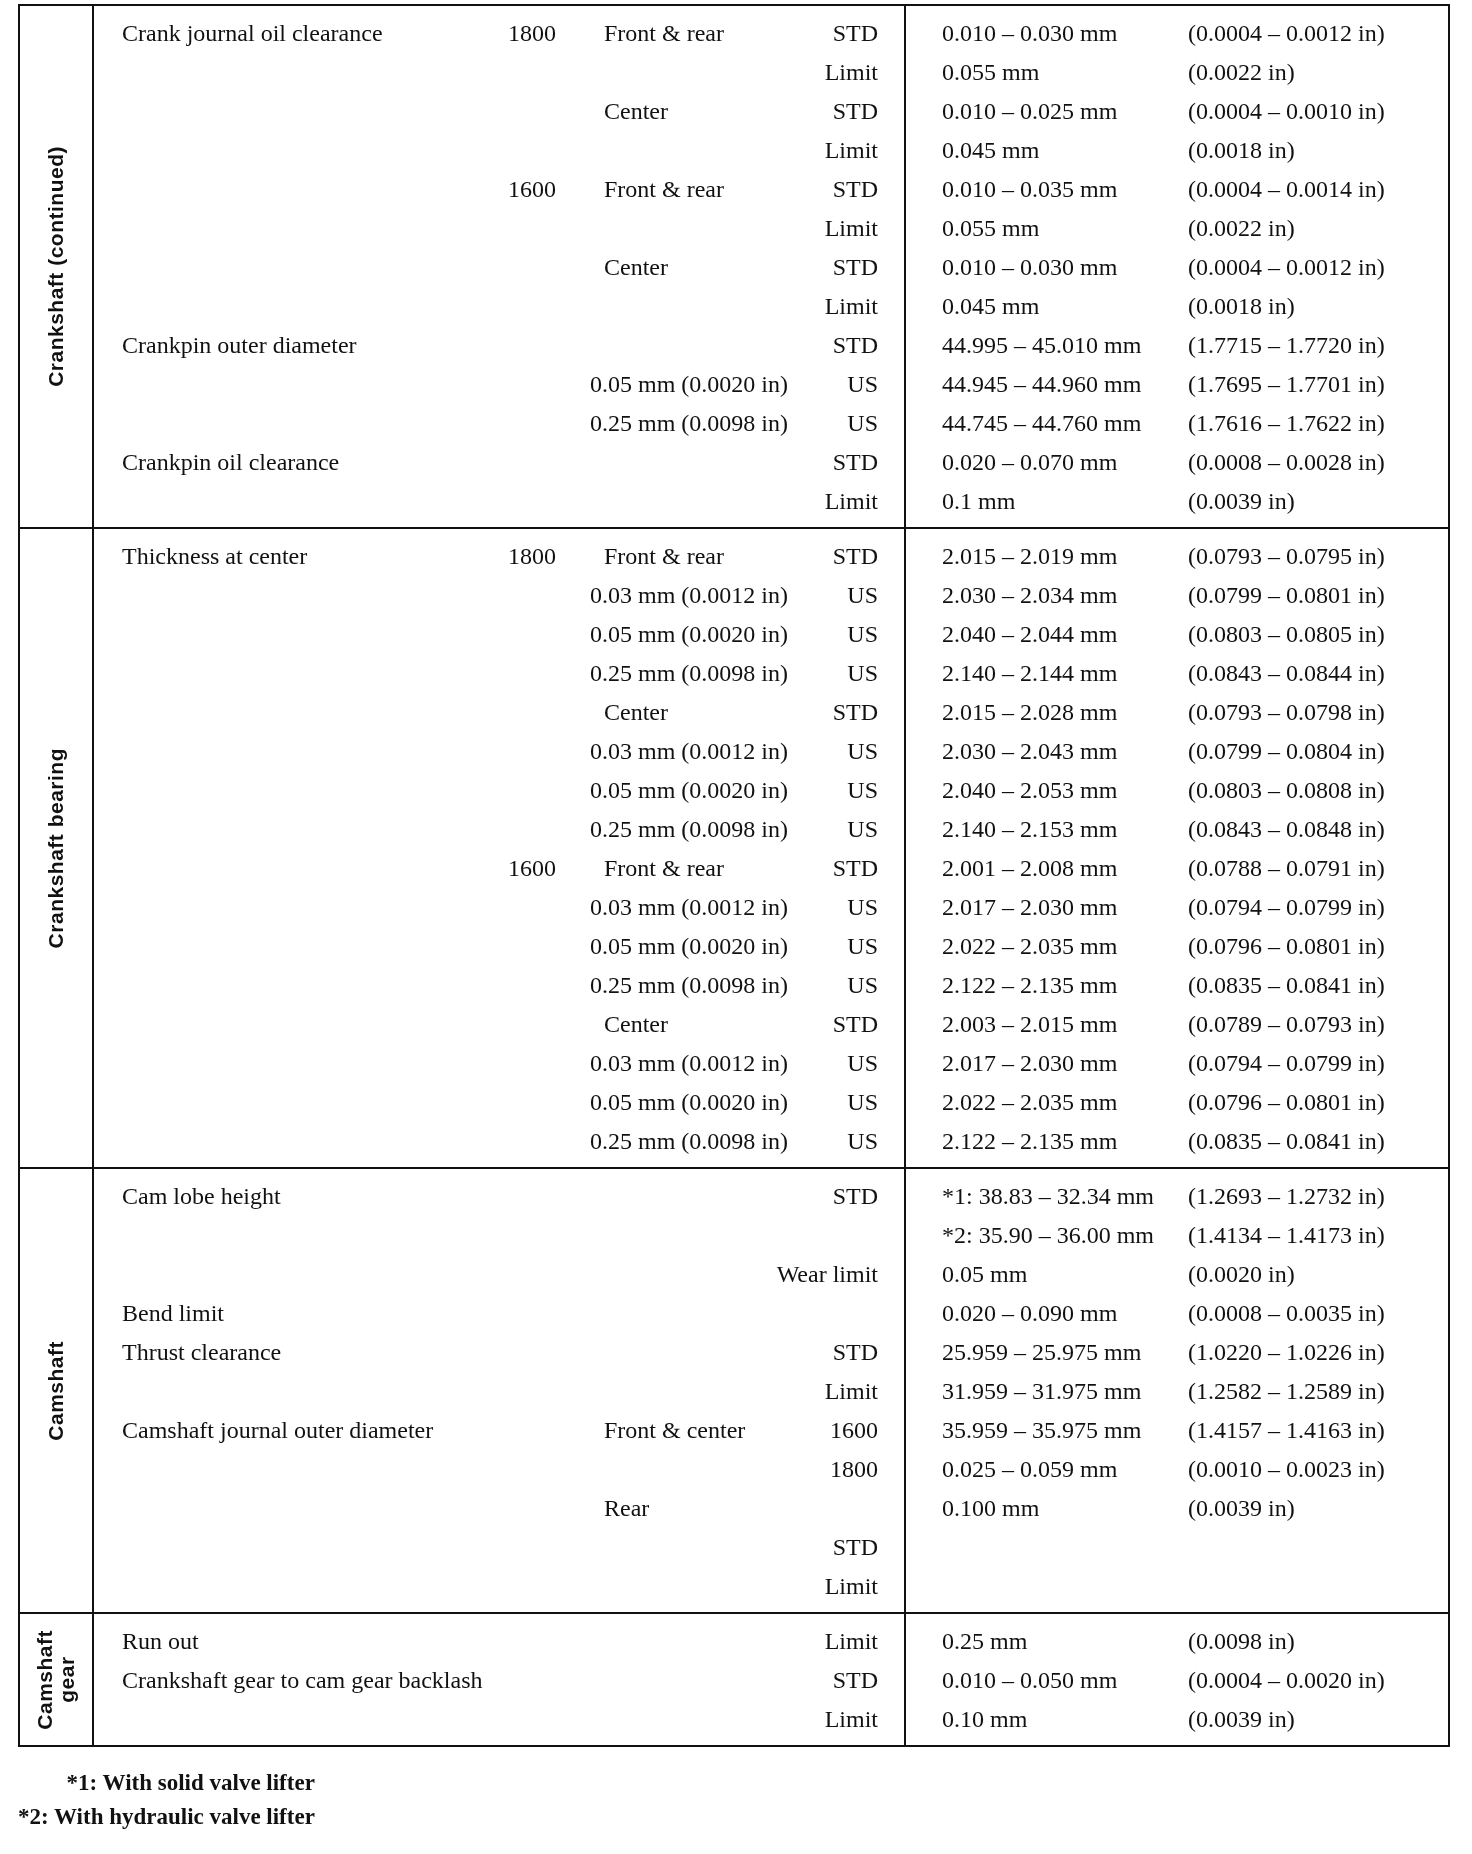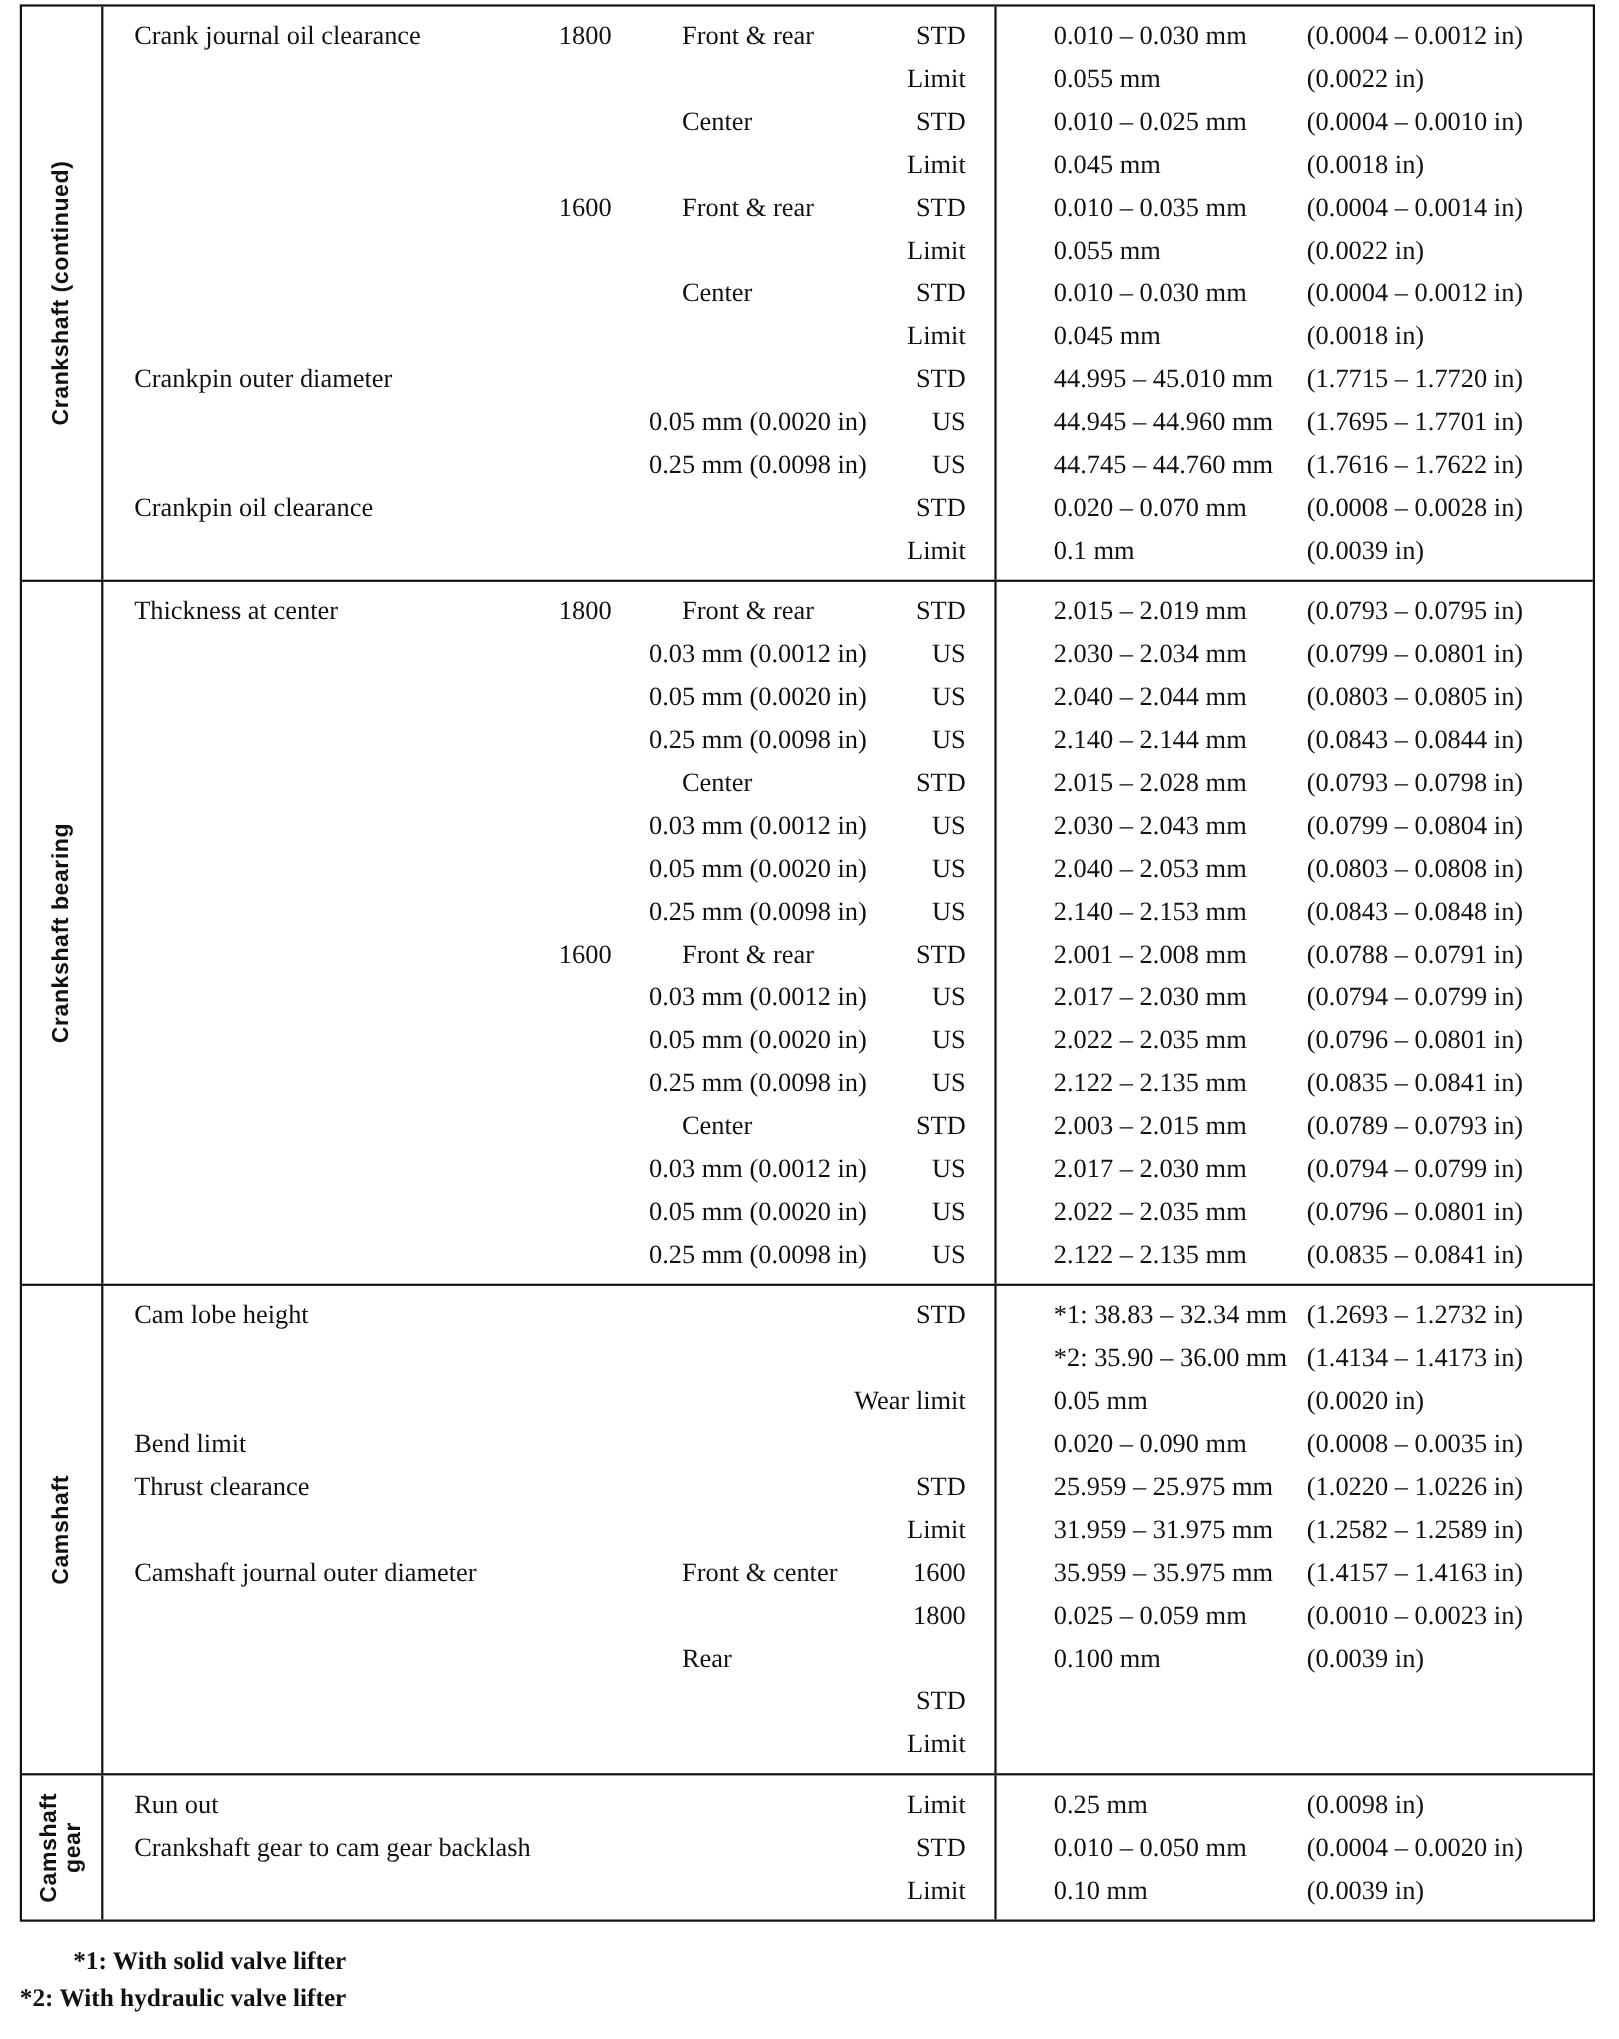--- a/index.html
+++ b/index.html
@@ -23,24 +23,24 @@
     font-family: "Liberation Sans", "DejaVu Sans", sans-serif;
     font-weight: bold; font-size: 21px; letter-spacing: 0.5px;
     text-align: center; line-height: 1.05; white-space: pre-line;
   }
   .section-body { flex: 1; display: flex; }
   .left-col { width: 810px; flex: none; border-right: 2px solid #111; padding: 8px 0 6px 0; }
   .right-col { flex: 1; padding: 8px 0 6px 0; }
   .row { height: 39px; position: relative; font-size: 24px; line-height: 39px; white-space: nowrap; }
   .item { position: absolute; left: 28px; }
   .engine { position: absolute; left: 414px; }
-  .position { position: absolute; left: 510px; margin-left: 16px; }
+  .position { position: absolute; left: 510px; }
   .undersize { position: absolute; left: 496px; }
   .grade { position: absolute; right: 26px; }
-  .mm { position: absolute; left: 52px; }
+  .mm { position: absolute; left: 36px; }
   .inch { position: absolute; left: 282px; }
   .footnotes {
     position: absolute; left: 18px; top: 1766px;
     font-size: 23px; font-weight: bold; line-height: 34px; text-align: right;
   }
 </style>
 </head>
 <body>
 
 <div class="spec-table" id="spec-table">

